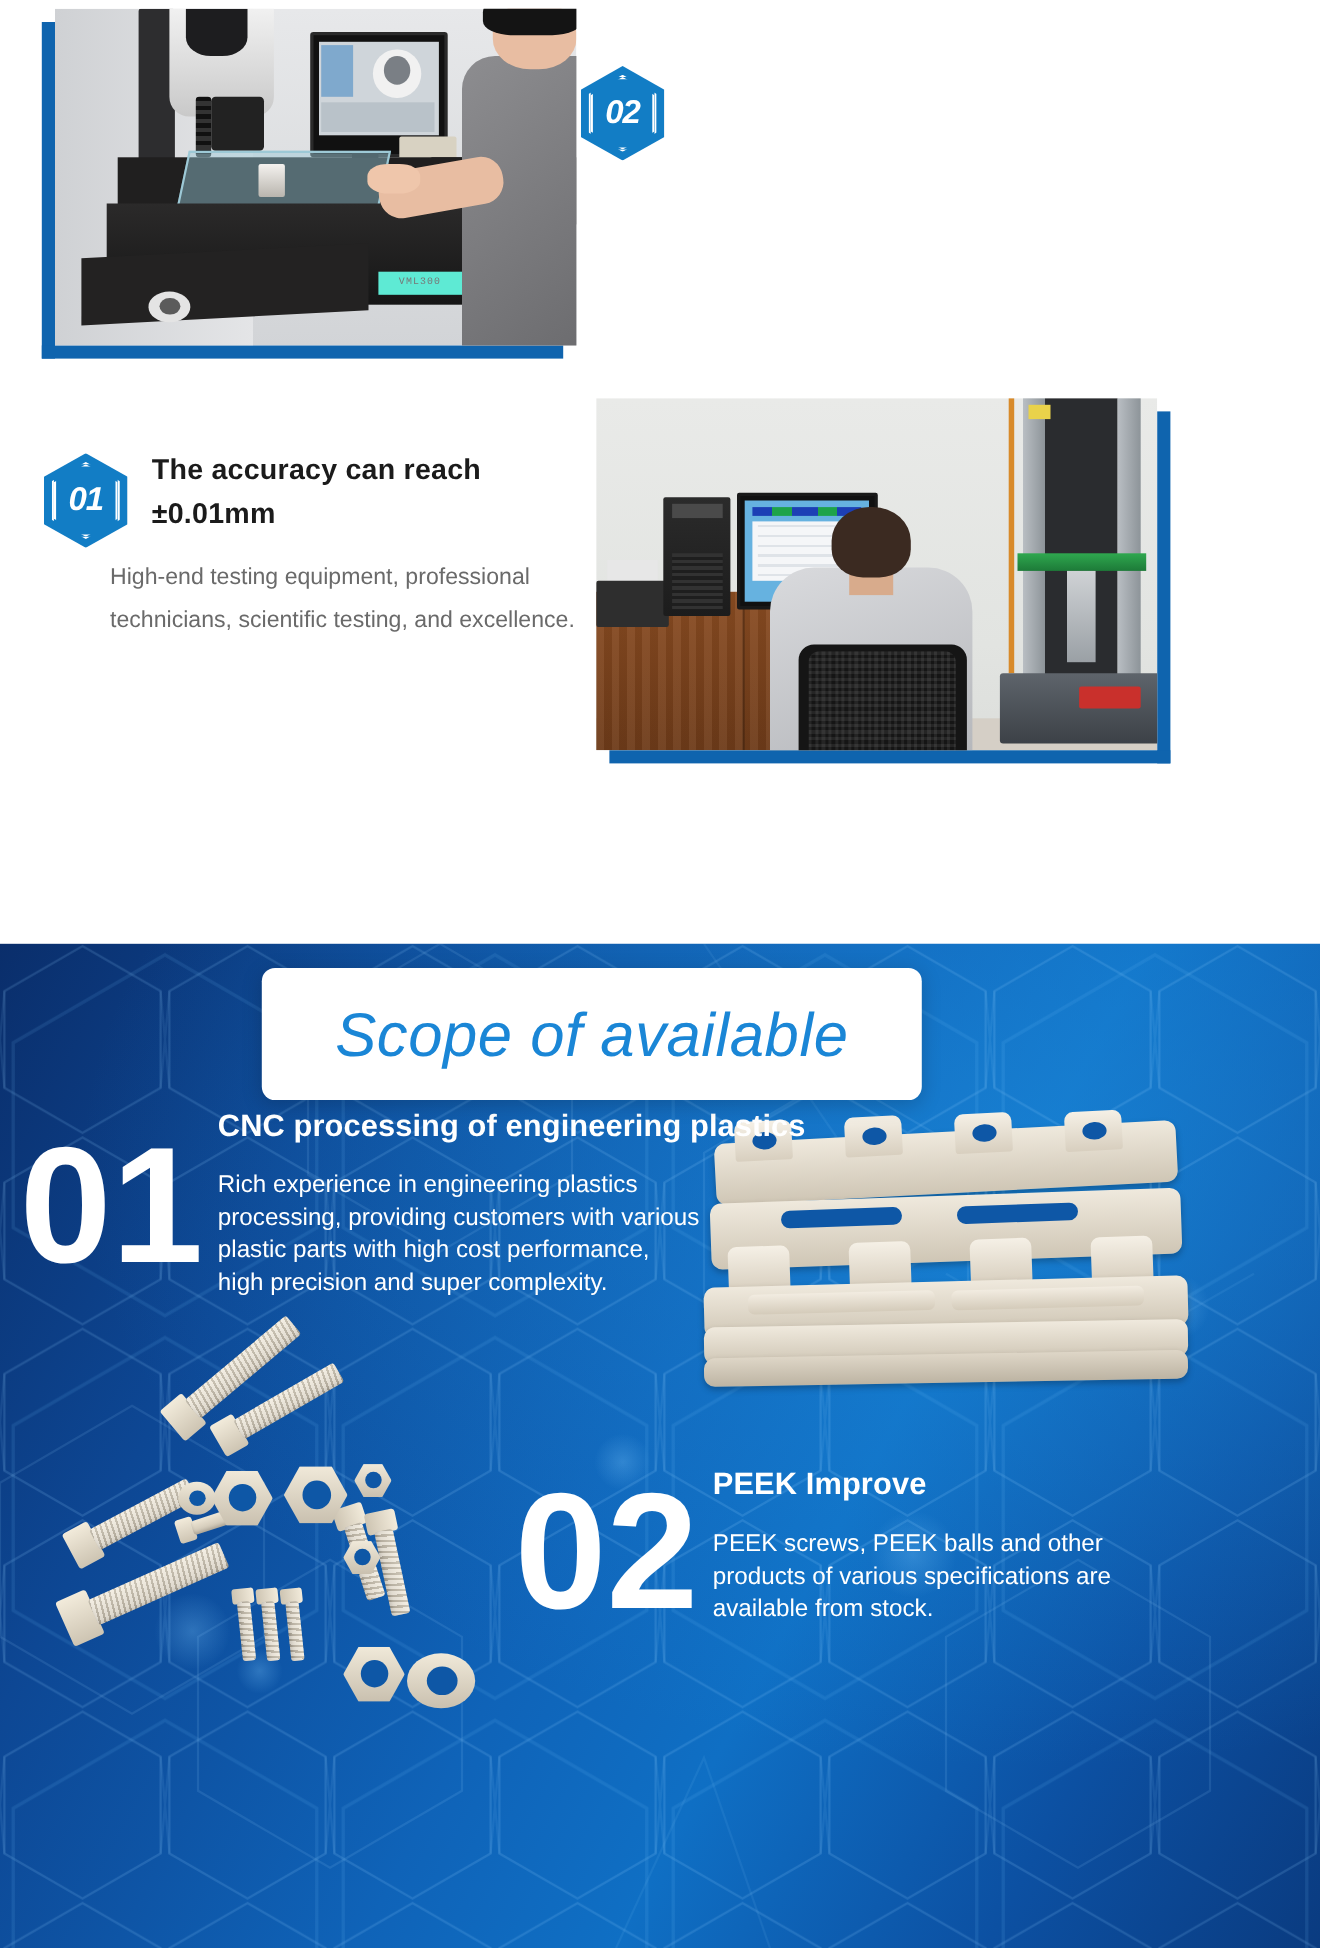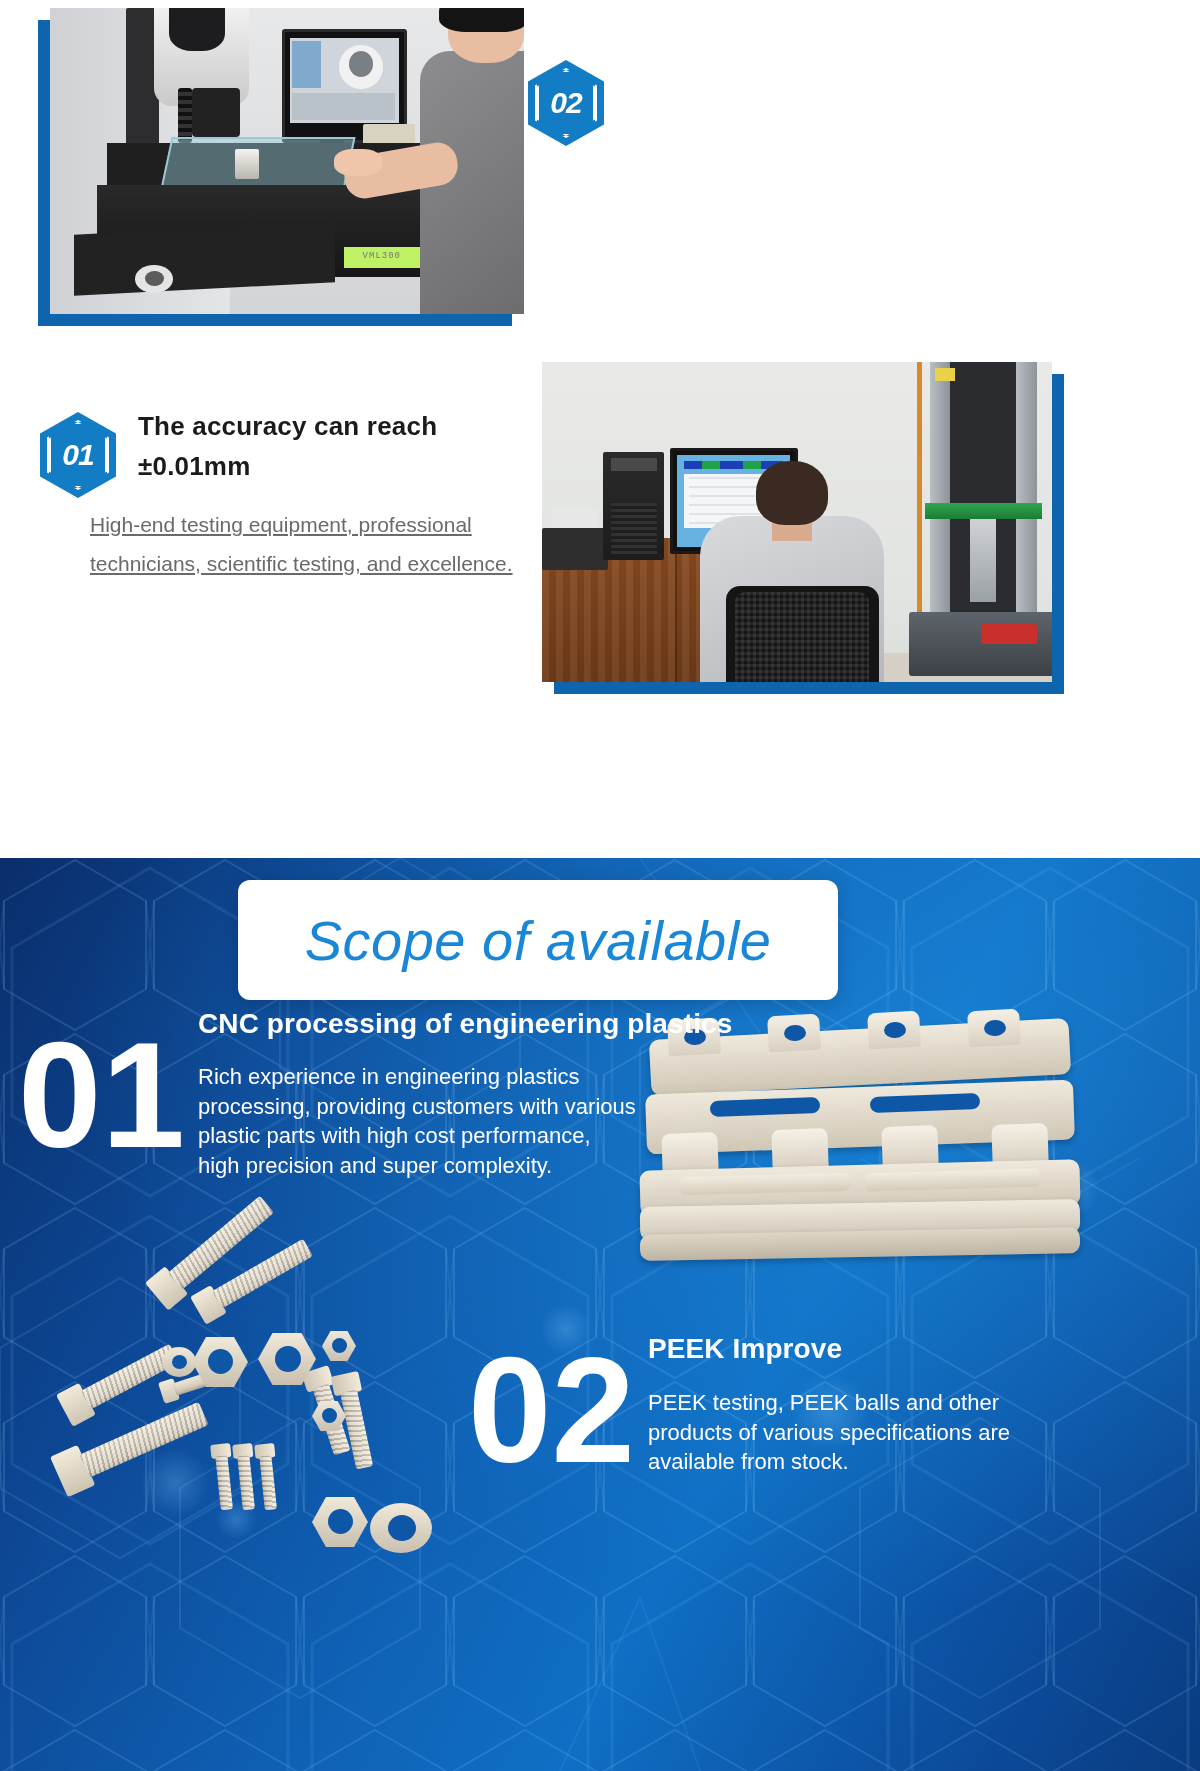--- a/index.html
+++ b/index.html
@@ -50,21 +50,21 @@
   .p1-screen-dot{left:54%;top:16%;width:22%;height:30%;background:#7a7f85;border-radius:50%;}
   .p1-screen-bot{left:2%;top:64%;width:94%;height:32%;background:#b9c2c9;}
   .p1-monstand{left:57%;top:42%;width:5%;height:7%;background:#1a1a1a;}
   .p1-bench{left:12%;top:44%;width:88%;height:20%;background:#201f1f;}
   .p1-glass{left:24%;top:42%;width:38%;height:22%;background:rgba(150,200,215,.45);border:2px solid #9dc9d6;transform:skewX(-12deg);}
   .p1-part{left:39%;top:46%;width:5%;height:10%;background:linear-gradient(180deg,#f4f2ef,#b9b5ae);border-radius:2px;}
   .p1-stage{left:10%;top:58%;width:80%;height:30%;background:linear-gradient(180deg,#2b2a2a,#161616);}
   .p1-stage2{left:5%;top:72%;width:55%;height:20%;background:#232222;transform:skewY(-3deg);}
   .p1-roller{left:18%;top:84%;width:8%;height:9%;background:#e4e4e4;border-radius:50%;}
   .p1-roller2{left:20%;top:86%;width:4%;height:5%;background:#5b5b5b;border-radius:50%;}
-  .p1-label{left:62%;top:78%;width:16%;height:7%;background:#bef264;color:#777;font-size:9px;letter-spacing:1px;text-align:center;line-height:18px;font-family:"Liberation Mono",monospace;}
+  .p1-label{left:62%;top:78%;width:16%;height:7%;background:#5eead4;color:#777;font-size:9px;letter-spacing:1px;text-align:center;line-height:18px;font-family:"Liberation Mono",monospace;}
   .p1-kbd{left:72%;top:44%;width:22%;height:8%;background:#1c1c1c;border-radius:2px;}
   .p1-kbd-keys{inset:10% 4%;background:repeating-linear-gradient(90deg,#3a3a3a 0 4px,#1c1c1c 4px 7px),repeating-linear-gradient(180deg,#3a3a3a 0 3px,#1c1c1c 3px 6px);}
   .p1-paper{left:78%;top:52%;width:20%;height:14%;background:#f2f2f0;transform:rotate(-3deg);}
   .p1-ctrlbox{left:66%;top:38%;width:11%;height:9%;background:#d8d2c2;border-radius:2px;}
   .p1-person-head{left:84%;top:-2%;width:16%;height:20%;background:#e8bda2;border-radius:45%;}
   .p1-cap{left:82%;top:-6%;width:19%;height:14%;background:#141414;border-radius:50% 50% 30% 30%;}
   .p1-body{left:78%;top:14%;width:26%;height:90%;background:linear-gradient(140deg,#8d8d90,#6a6a6d);border-radius:30px 0 0 0;}
   .p1-arm{left:62%;top:46%;width:24%;height:14%;background:#e8bda2;border-radius:20px;transform:rotate(-10deg);}
   .p1-hand{left:60%;top:46%;width:10%;height:9%;background:#efc6ab;border-radius:40%;}
 
@@ -131,21 +131,21 @@
     position:absolute;color:#6a6a6a;font-size:21px;line-height:1.85;
   }
 
   
   #badge03{left:528px;top:60px;}
   #title03{left:650px;top:78px;width:400px;}
   #body03{left:628px;top:132px;width:400px;}
   
   #badge04{left:40px;top:412px;}
   #title04{left:138px;top:406px;width:400px;}
-  #body04{left:90px;top:506px;width:450px;text-decoration:underline;}
+  #body04{left:100px;top:506px;width:450px;}
 
   
   .blue-section{
     position:absolute;left:0;top:858px;width:1200px;height:913px;
     background:
       radial-gradient(120% 100% at 78% 22%, rgba(30,140,220,.55) 0%, rgba(30,140,220,0) 60%),
       linear-gradient(118deg,#0a2e6b 0%,#0d4794 22%,#0f63b8 48%,#0f6fc4 62%,#0c50a2 82%,#0a3b80 100%);
     overflow:hidden;
   }
   .hexpattern{position:absolute;inset:0;opacity:.55;}
@@ -445,13 +445,13 @@
   <div class="nut" style="left:272px;top:222px;width:56px;height:50px;"></div>
   <div class="nut-hole" style="left:288px;top:234px;width:25px;height:25px;"></div>
   <div class="washer" style="left:330px;top:228px;width:62px;height:50px;"></div>
   <div class="washer-hole" style="left:348px;top:240px;width:28px;height:26px;"></div>
   <div class="washer" style="left:122px;top:72px;width:34px;height:30px;"></div>
   <div class="washer-hole" style="left:132px;top:80px;width:15px;height:14px;"></div>
 </div>
 
 <div class="big-num" id="num02">02</div>
 <div class="svc-title" id="t02">PEEK Improve</div>
-<div class="svc-body" id="b02">PEEK testing, PEEK balls and other products of various specifications are available from stock.</div>
+<div class="svc-body" id="b02">PEEK screws, PEEK balls and other products of various specifications are available from stock.</div>
 
 </body></html>

